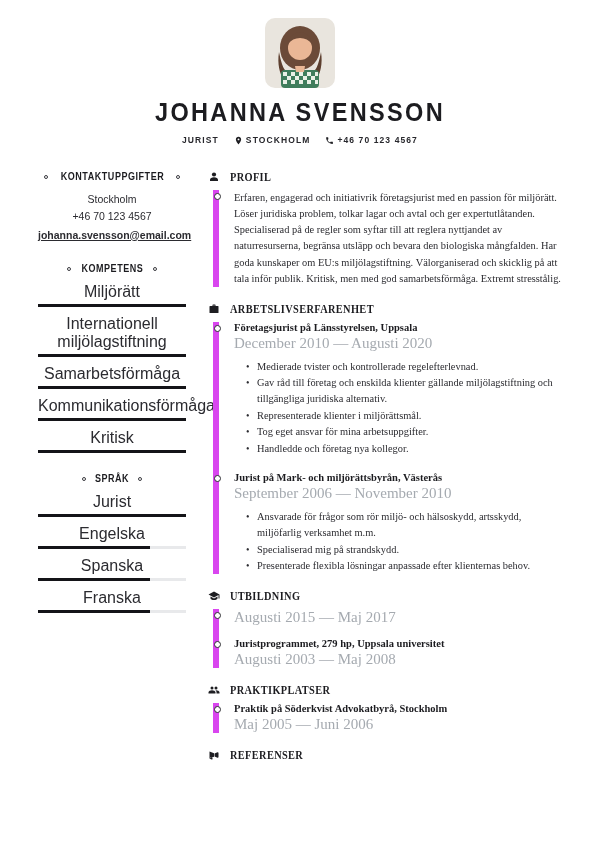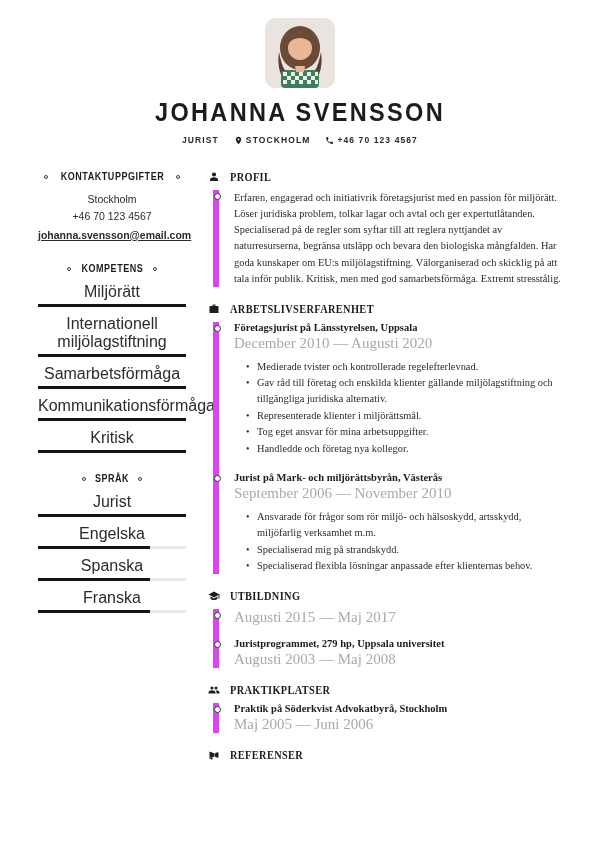--- a/index.html
+++ b/index.html
@@ -242,21 +242,21 @@
               <li>Tog eget ansvar för mina arbetsuppgifter.</li>
               <li>Handledde och företag nya kollegor.</li>
             </ul>
           </div>
           <div class="entry">
             <div class="etitle">Jurist på Mark- och miljörättsbyrån, Västerås</div>
             <div class="edate">September 2006 — November 2010</div>
             <ul class="blist">
               <li>Ansvarade för frågor som rör miljö- och hälsoskydd, artsskydd, miljöfarlig verksamhet m.m.</li>
               <li>Specialiserad mig på strandskydd.</li>
-              <li>Specialiserad flexibla lösningar anpassade efter klienternas behov.</li>
+              <li>Presenterade flexibla lösningar anpassade efter klienternas behov.</li>
             </ul>
           </div>
         </div>
       </div>
 
       <div class="sec">
         <div class="sec-head">
           <span class="ic">
               <svg viewBox="0 0 24 24">
                 <path d="M12 3 1 9l11 6 9-4.9V17h2V9L12 3zM5 13.2V17c0 1.7 3.1 3 7 3s7-1.3 7-3v-3.8l-7 3.8-7-3.8z"></path>

